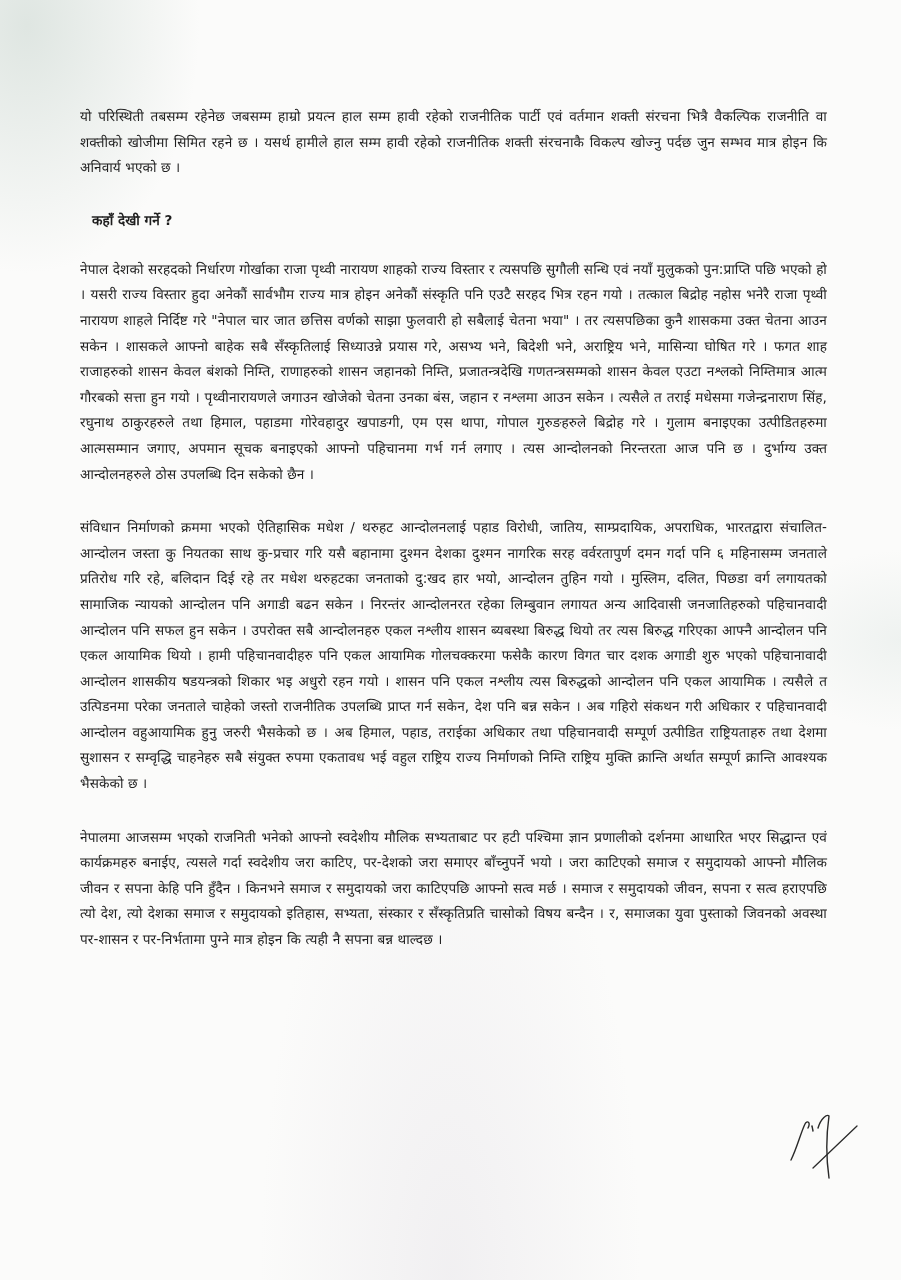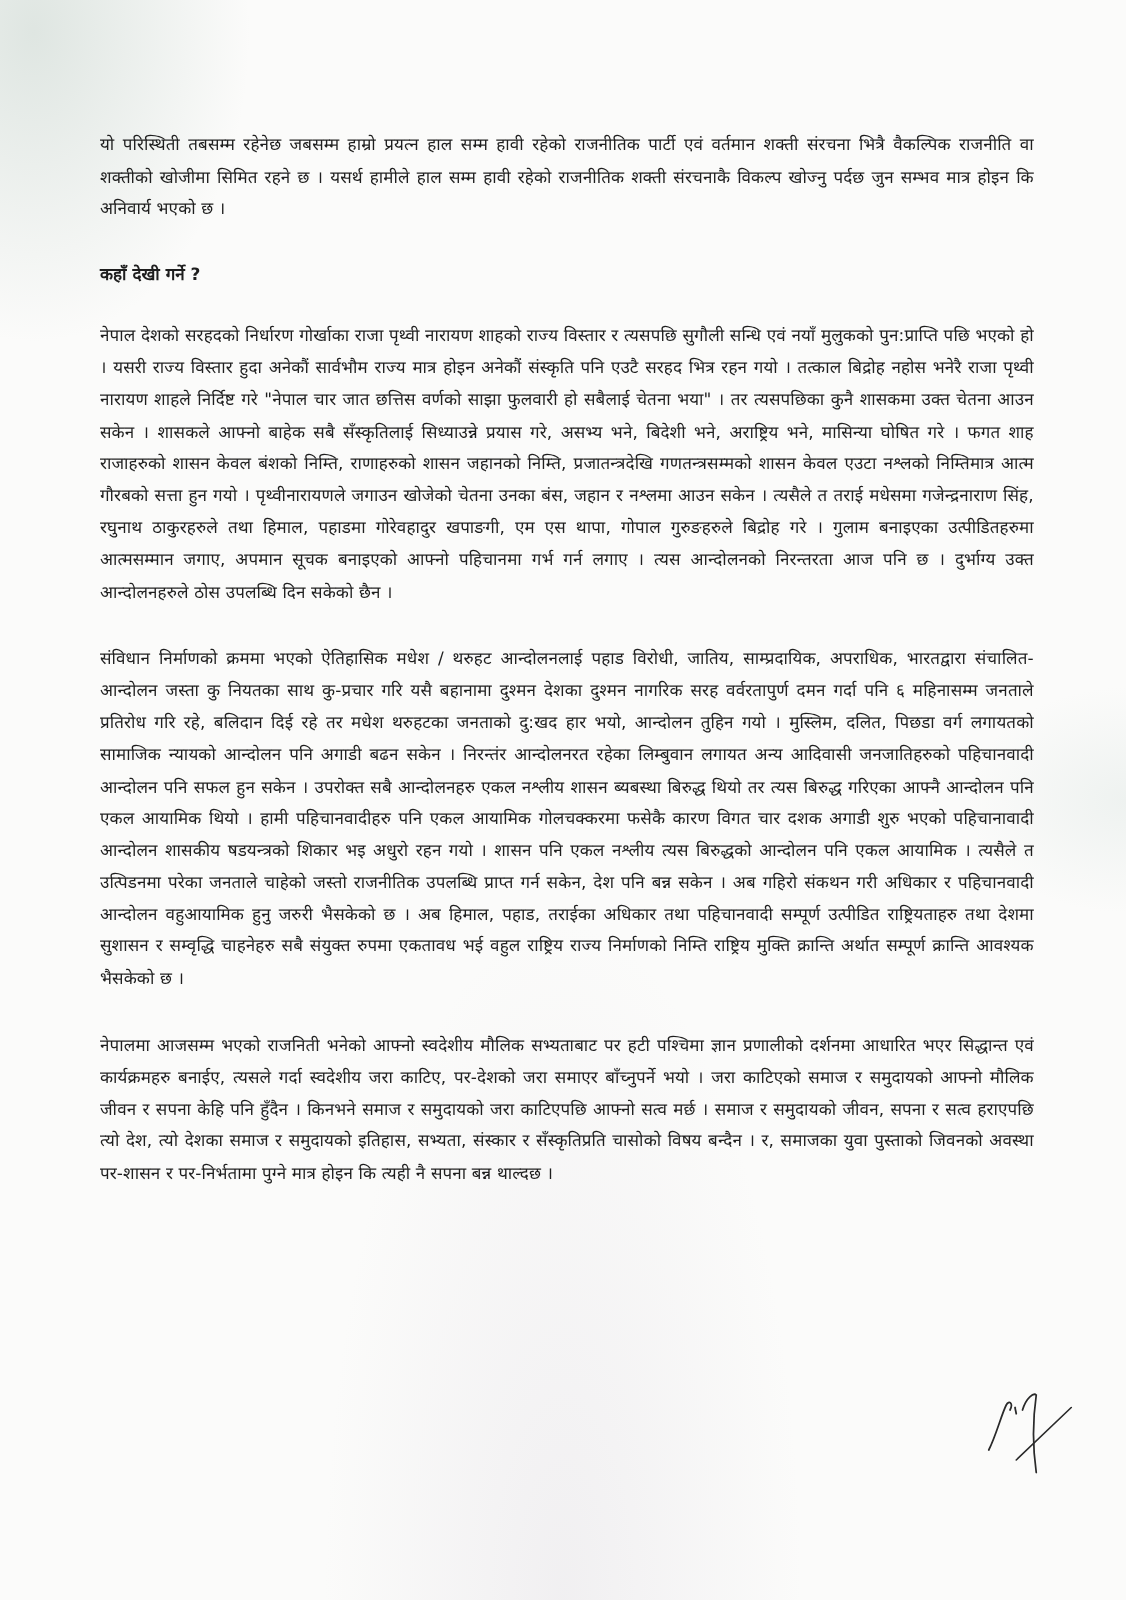--- a/index.html
+++ b/index.html
@@ -34,21 +34,21 @@
     .para {
       font-size: 13.6px;
       line-height: 25.6px;
       text-align: justify;
       margin: 0 0 28px 0;
       letter-spacing: 0.1px;
     }
     .heading {
       font-size: 13.6px;
       font-weight: bold;
-      margin: 0 0 26px 0;
+      margin: 0 0 26px 12px;
       line-height: 22px;
     }
     .p1 { }
     .signature {
       position: absolute;
       left: 785px;
       top: 1110px;
       width: 80px;
       height: 70px;
     }

